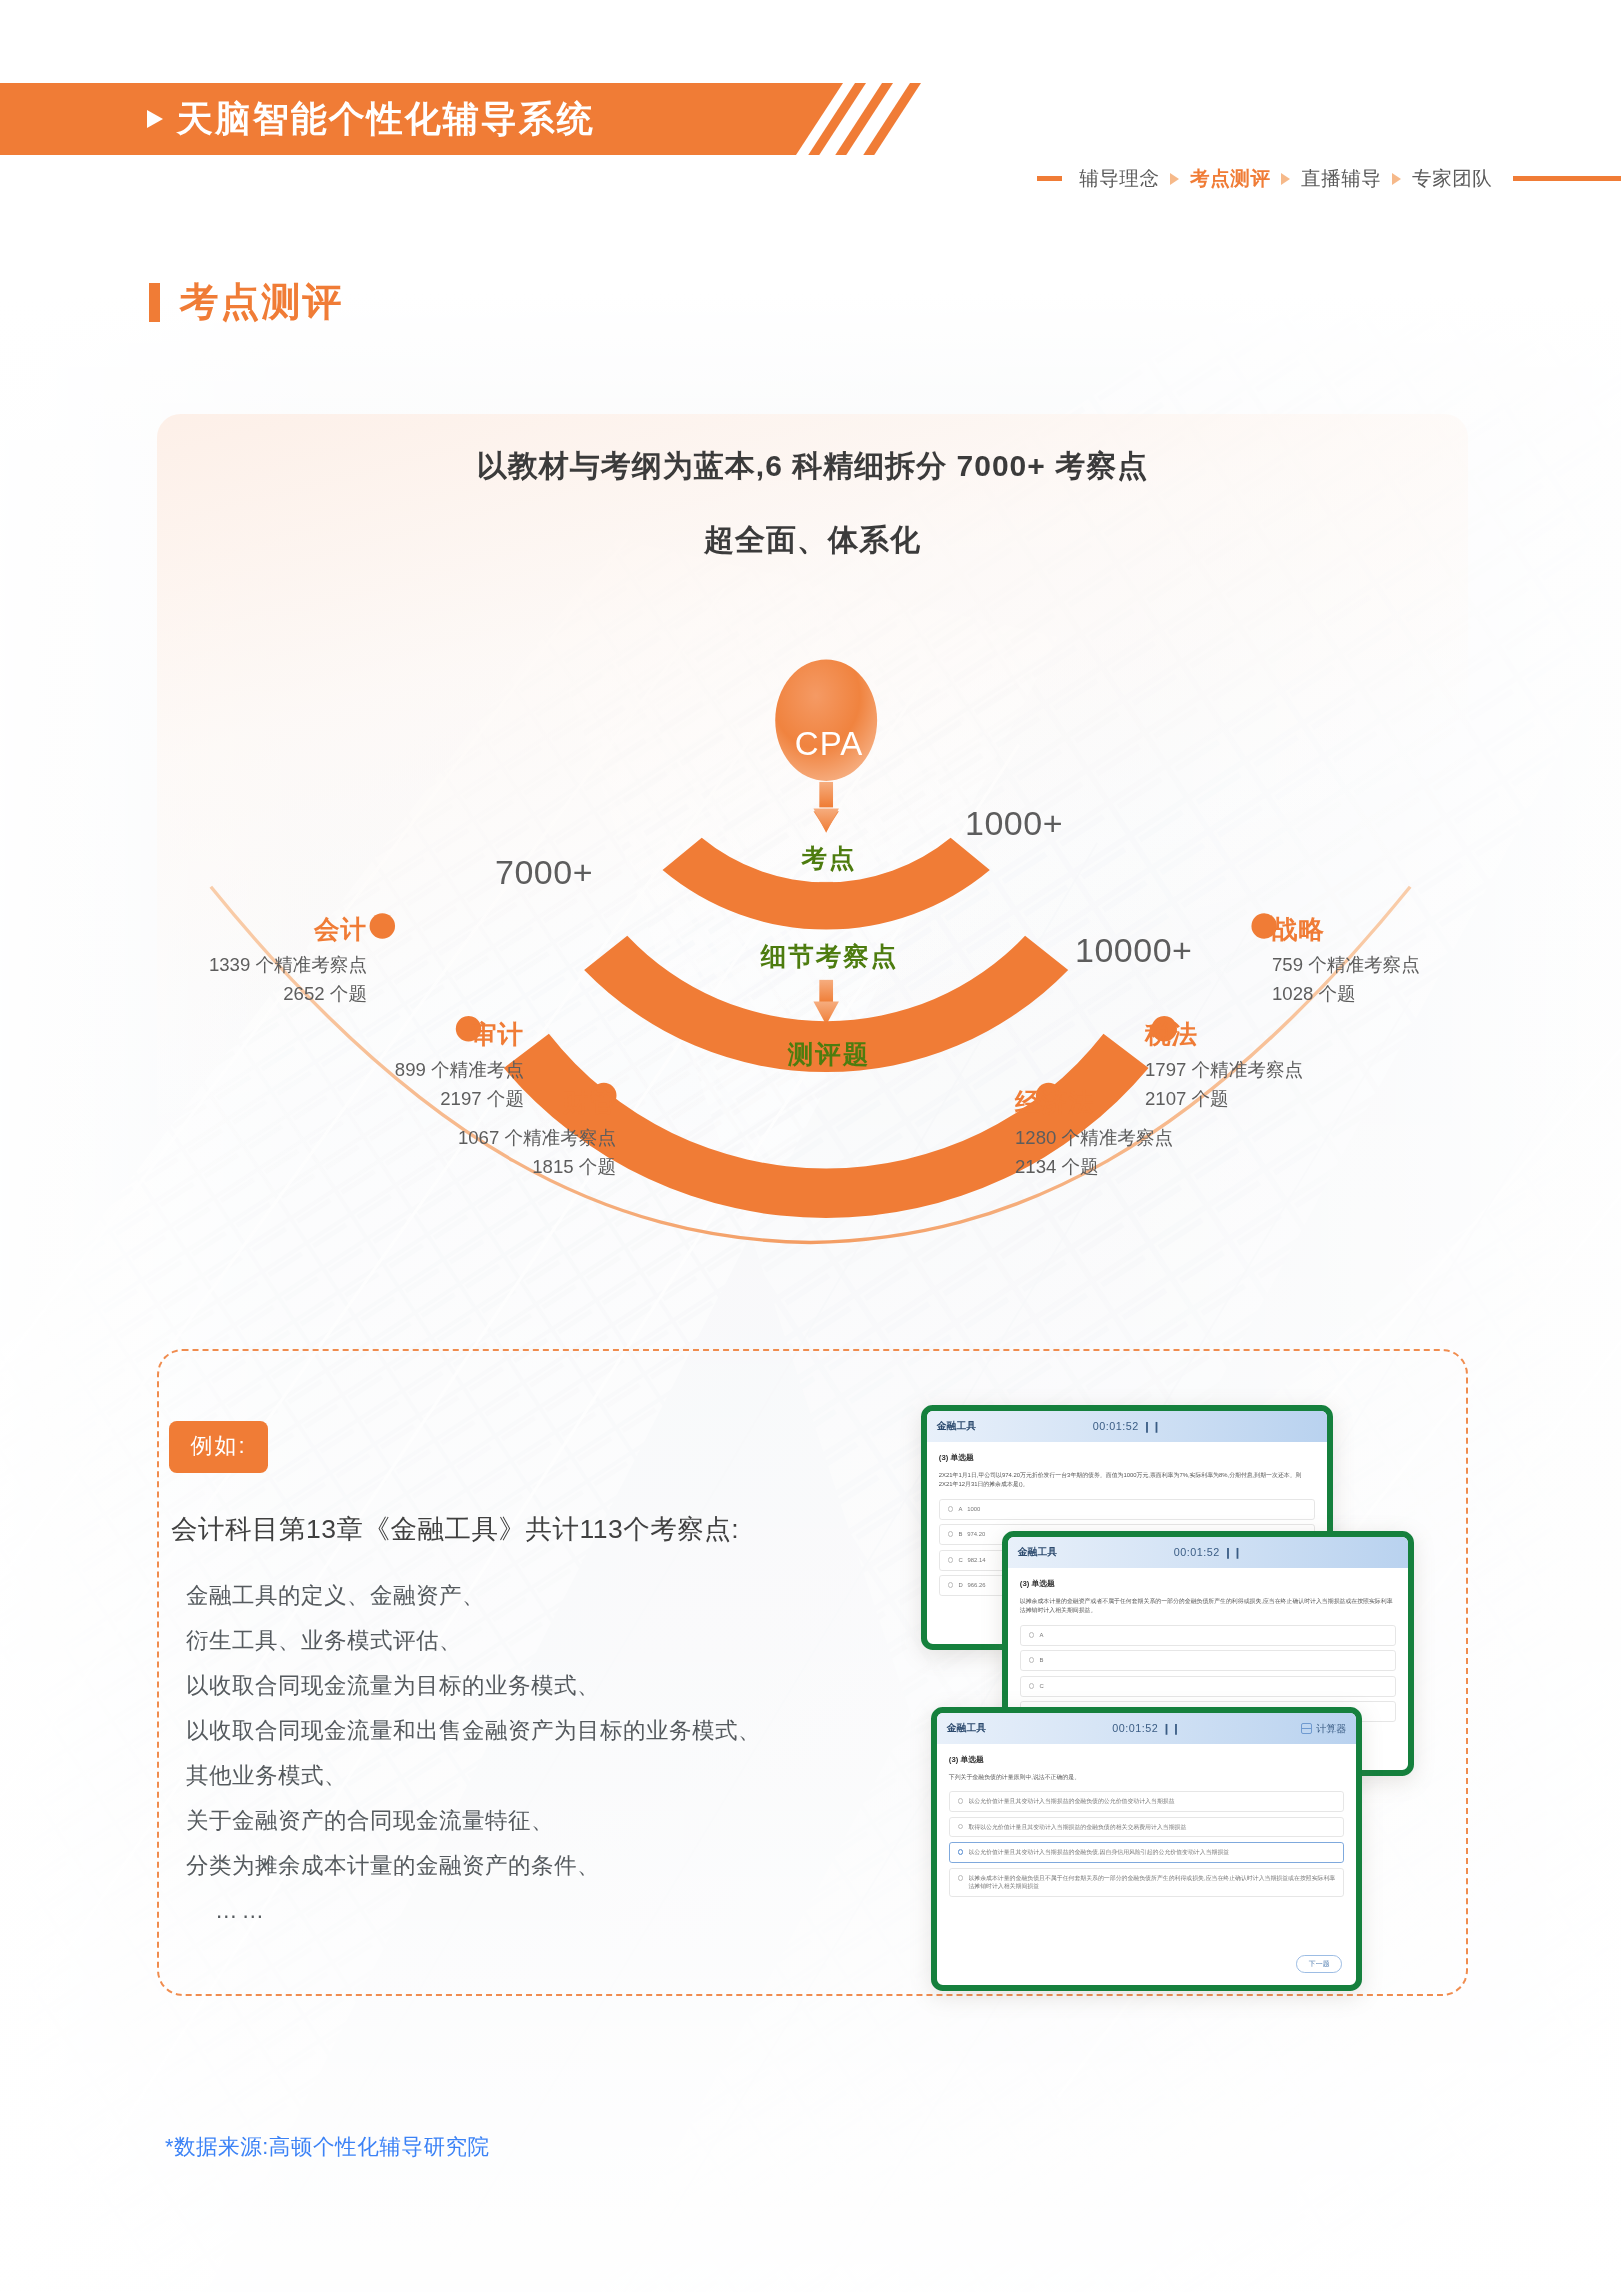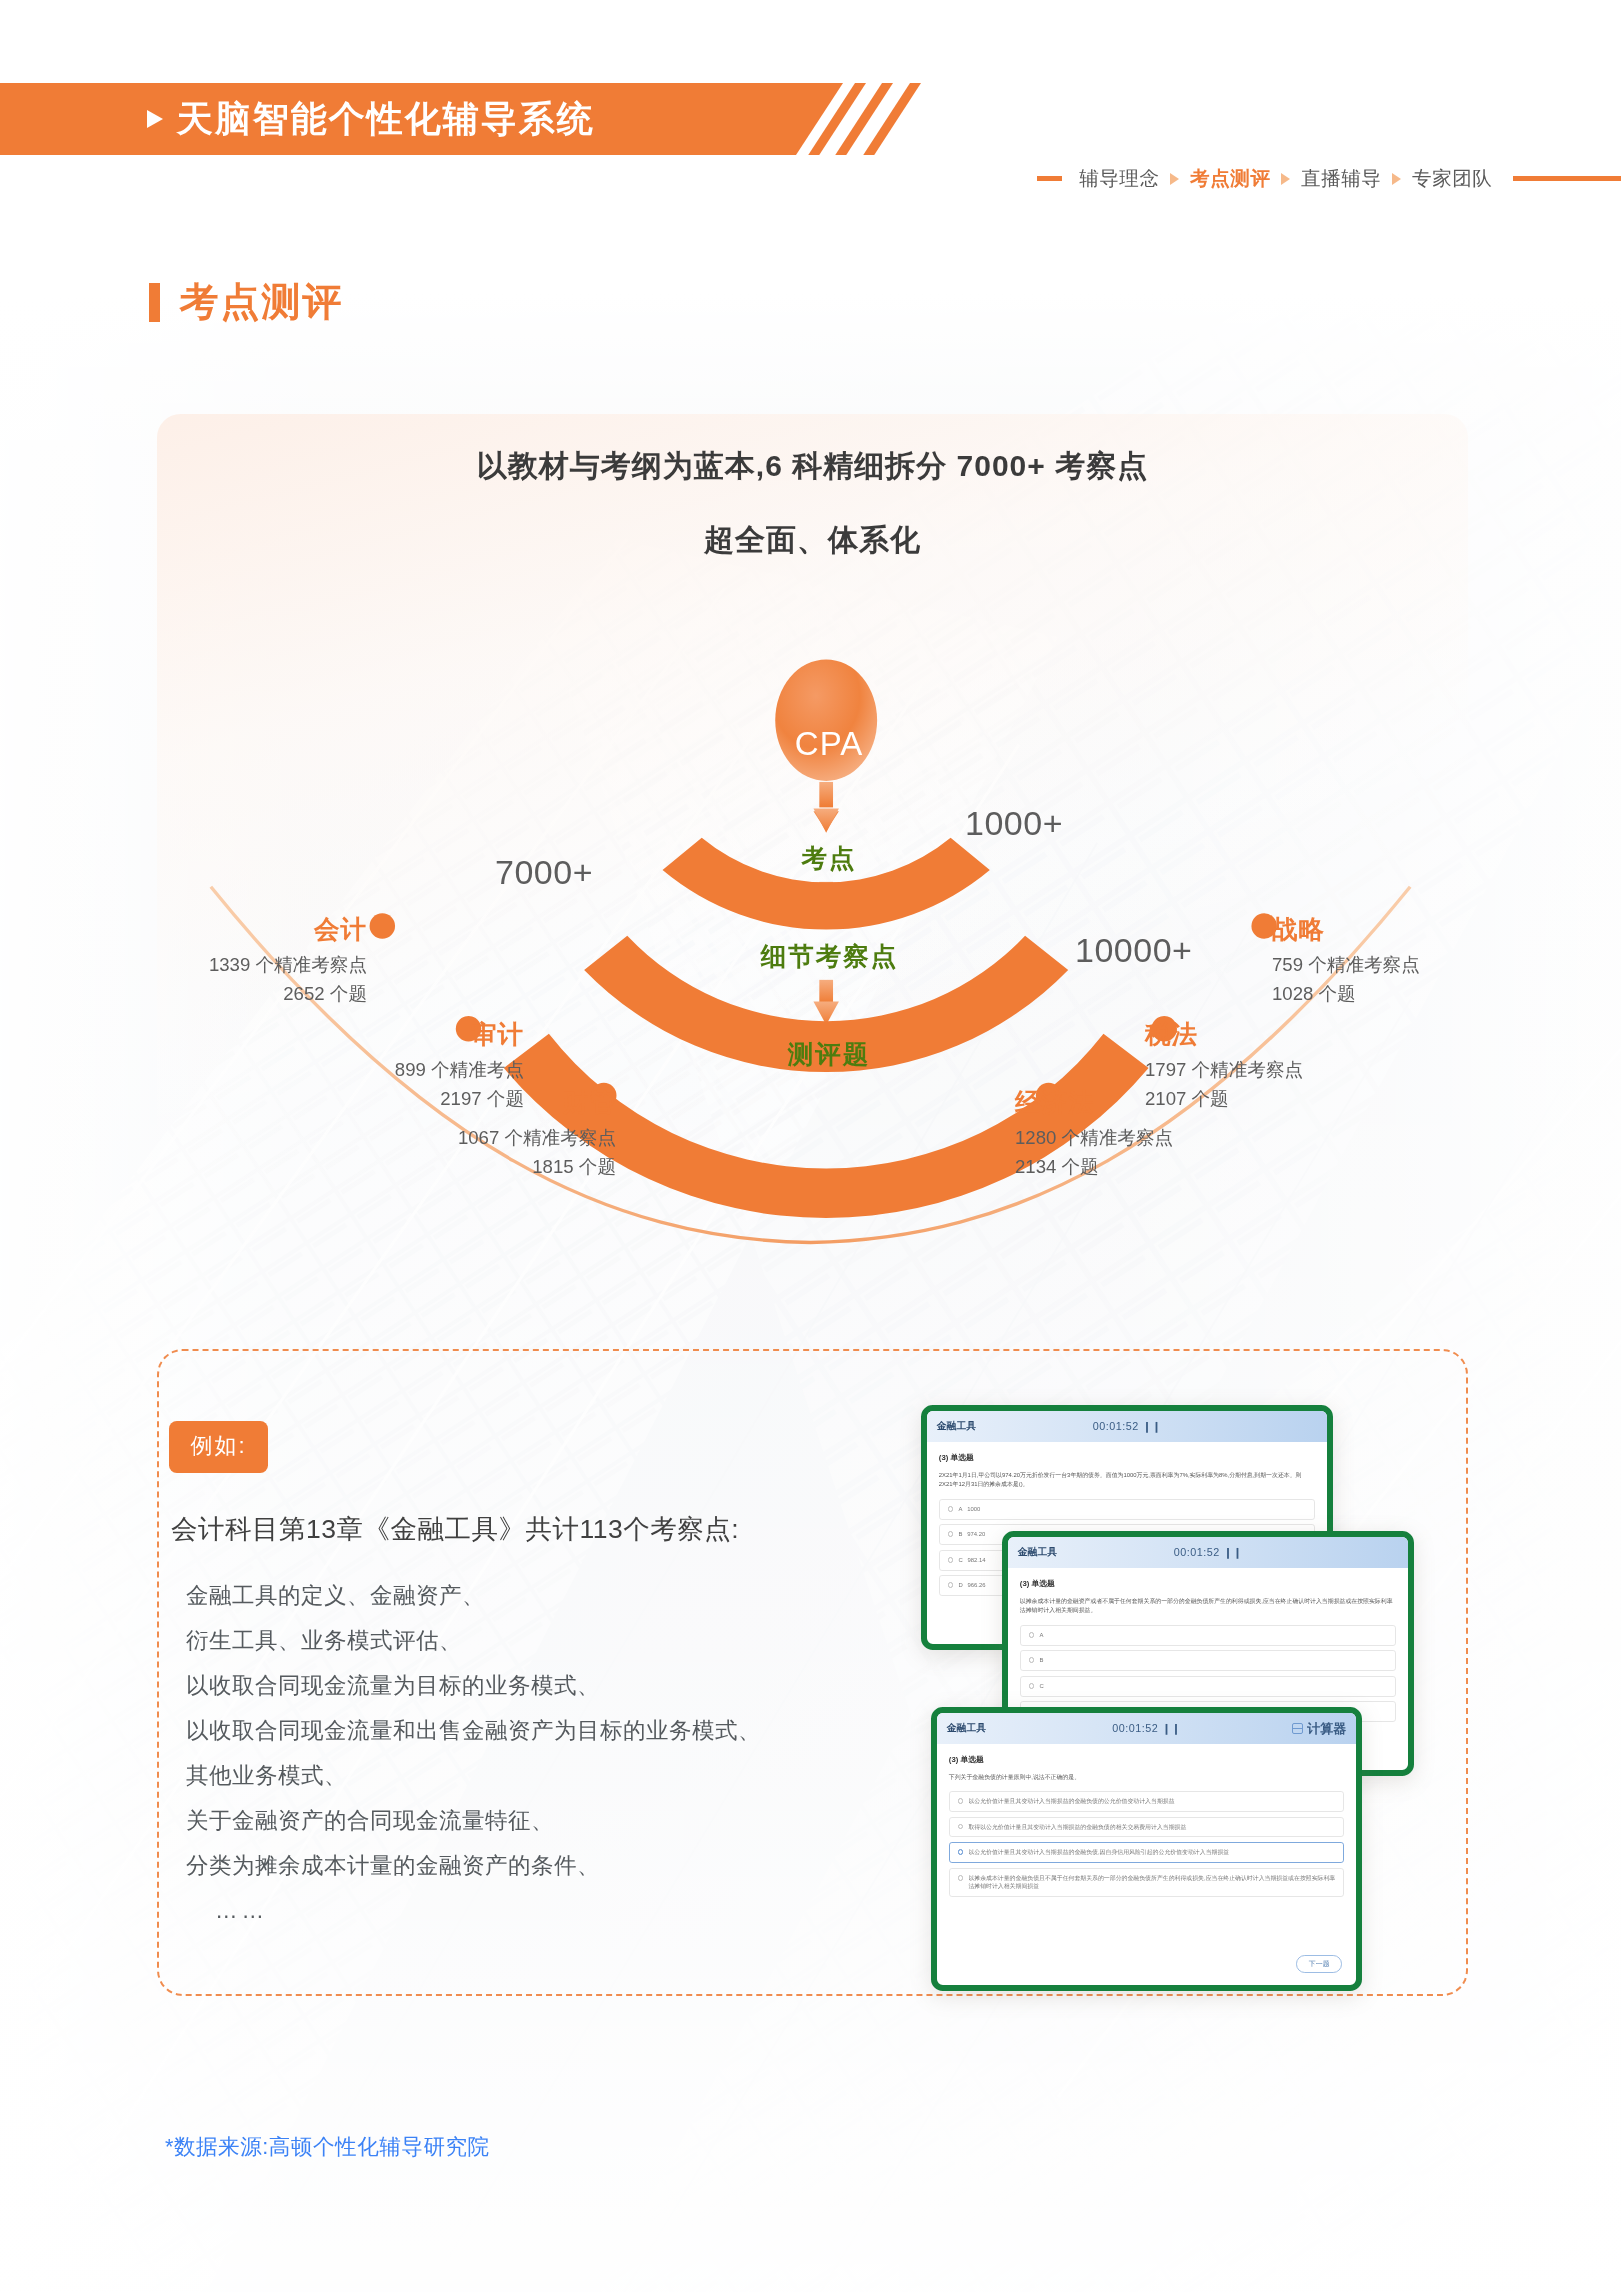--- a/index.html
+++ b/index.html
@@ -263,21 +263,21 @@
   .mock-head-title { font-size: 9.8px; color: #2c4a6e; font-weight: bold; }
   .mock-timer {
     position: absolute; left: 0; right: 0;
     text-align: center;
     font-size: 10.8px; color: #3a5c84;
     letter-spacing: 0.5px;
   }
   .mock-calc {
     position: absolute; right: 9.8px;
     display: flex; align-items: center; gap: 3.9px;
-    font-size: 13px; color: #3a5c84; font-weight: bold;
+    font-size: 10px; color: #3a5c84;
   }
   .calc-glyph {
     width: 11.8px; height: 10.8px;
     border: 1px solid #6f9ad0;
     border-radius: 2px;
     display: block;
     background:
       linear-gradient(to right, transparent 30%, #6f9ad0 30%, #6f9ad0 36%, transparent 36%),
       linear-gradient(to bottom, transparent 42%, #6f9ad0 42%, #6f9ad0 52%, transparent 52%);
   }

